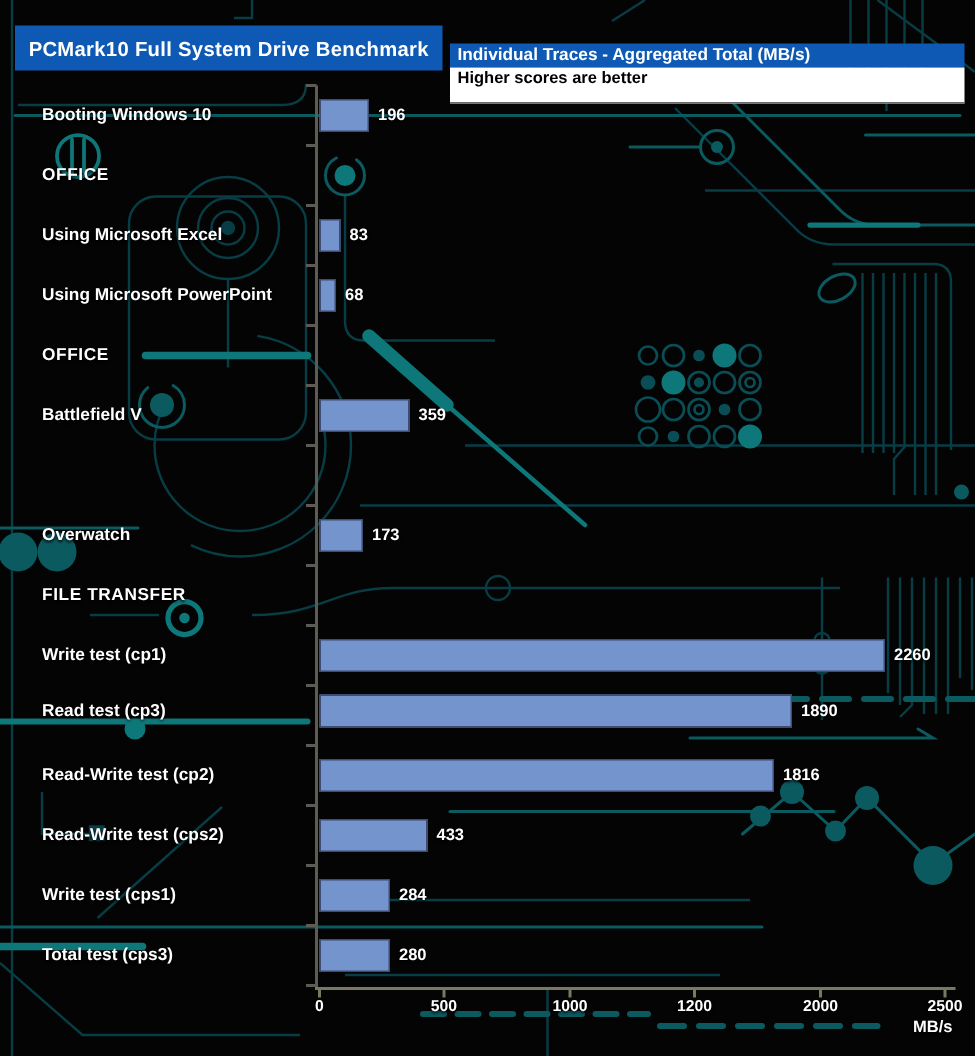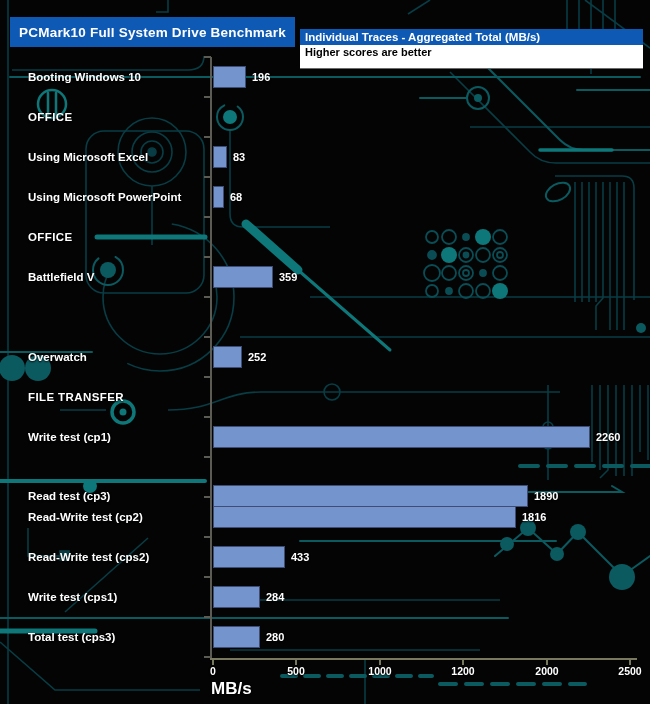--- a/index.html
+++ b/index.html
@@ -45,21 +45,21 @@
   .bar-value {
     position:absolute; top:9px; height:22px; line-height:22px; font-size:11px; white-space:nowrap;
   }
 
   
   .vaxis { left:210px; top:57px; width:2px; height:603px; background:var(--axis-v,#5c5c54); z-index:1; }
   .haxis { left:210px; top:658px; width:427px; height:2px; background:var(--axis-h,#79795f); z-index:1; }
   .ytick { width:7px; height:2px; background:var(--axis-v,#5c5c54); z-index:1; }
   .xtick { width:2px; height:5px; background:var(--axis-h,#79795f); z-index:1; }
   .xtick-label { width:44px; text-align:center; font-size:10.5px; z-index:2; }
-  .xaxis-title { left:211px; top:679px; width:424px; text-align:left; font-size:17px; z-index:2; }
+  .xaxis-title { left:211px; top:679px; width:424px; text-align:right; font-size:11px; z-index:2; }
 </style>
 </head>
 <body>
 
 <div id="stage" style="--bg: #040404; --blue: #0e59b4; --bar: #7394cd; --bar-border: #3f4c74; --axis-v: #5c5c54; --axis-h: #79795f;">
 
   <svg id="circuit" width="650" height="704" viewBox="0 0 650 704" aria-hidden="true">
     <g stroke="#083d45" stroke-width="1.6" fill="none">
       <line x1="8" y1="0" x2="8" y2="704"></line>
       <path d="M585 0 L650 48"></path>
@@ -254,32 +254,32 @@
 
     </div>
       <div class="row" style="top: 257px;">
       <span class="row-label white-text">Battlefield V</span>
       <div class="bar" style="left: 213px; width: 60px;"></div>
       <span class="bar-value white-text" style="left: 279px;">359</span>
     </div>
       <div class="row" style="top: 337px;">
       <span class="row-label white-text">Overwatch</span>
       <div class="bar" style="left: 213px; width: 29px;"></div>
-      <span class="bar-value white-text" style="left: 248px;">252</span>
+      <span class="bar-value white-text" style="left: 248px;">173</span>
     </div>
       <div class="row section" style="top: 377px;">
       <span class="row-label white-text">FILE TRANSFER</span>
 
     </div>
       <div class="row" style="top: 417px;">
       <span class="row-label white-text">Write test (cp1)</span>
       <div class="bar" style="left: 213px; width: 377px;"></div>
       <span class="bar-value white-text" style="left: 596px;">2260</span>
     </div>
-      <div class="row" style="top: 476px; text-decoration: underline;">
+      <div class="row" style="top: 454px; text-decoration: underline;">
       <span class="row-label white-text">Read test (cp3)</span>
       <div class="bar" style="left: 213px; width: 315px;"></div>
       <span class="bar-value white-text" style="left: 534px;">1890</span>
     </div>
       <div class="row" style="top: 497px;">
       <span class="row-label white-text">Read-Write test (cp2)</span>
       <div class="bar" style="left: 213px; width: 303px;"></div>
       <span class="bar-value white-text" style="left: 522px;">1816</span>
     </div>
       <div class="row" style="top: 537px; text-decoration: underline;">

